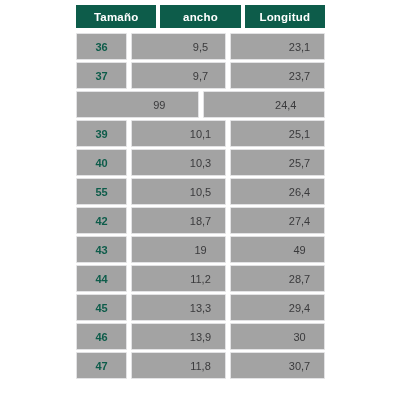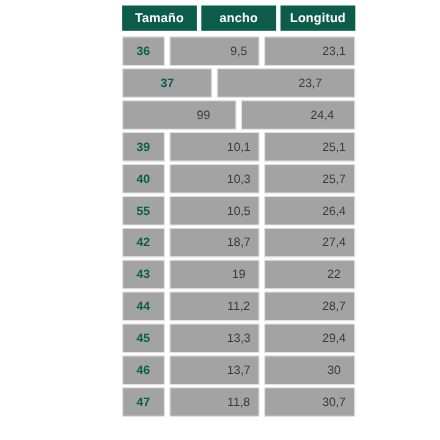--- a/index.html
+++ b/index.html
@@ -14,23 +14,23 @@
   #page {
     position: relative;
     width: 400px;
     height: 400px;
     background: #ffffff;
     overflow: hidden;
   }
 
   .size-table {
     position: absolute;
-    left: 111px;
+    left: 76px;
     top: 5px;
-    width: 212px;
+    width: 249px;
   }
 
   .table-row {
     display: flex;
     width: 100%;
     margin-bottom: 2px;
   }
 
   .cell {
     flex: 1 1 0;
@@ -98,20 +98,21 @@
     </div>
 
     <div class="table-row body-row">
       <div class="cell cell-size">36</div>
       <div class="cell cell-width">9,5</div>
       <div class="cell cell-length">23,1</div>
     </div>
 
     <div class="table-row body-row">
       <div class="cell cell-size">37</div>
+      <div class="cell cell-width">9,7</div>
       <div class="cell cell-length">23,7</div>
     </div>
 
     <div class="table-row body-row">
       <div class="cell cell-width">99</div>
       <div class="cell cell-length">24,4</div>
     </div>
 
     <div class="table-row body-row">
       <div class="cell cell-size">39</div>
@@ -133,38 +134,38 @@
 
     <div class="table-row body-row">
       <div class="cell cell-size">42</div>
       <div class="cell cell-width">18,7</div>
       <div class="cell cell-length">27,4</div>
     </div>
 
     <div class="table-row body-row">
       <div class="cell cell-size">43</div>
       <div class="cell cell-width">19</div>
-      <div class="cell cell-length">22</div>
+      <div class="cell cell-length">49</div>
     </div>
 
     <div class="table-row body-row">
       <div class="cell cell-size">44</div>
       <div class="cell cell-width">11,2</div>
       <div class="cell cell-length">28,7</div>
     </div>
 
     <div class="table-row body-row">
       <div class="cell cell-size">45</div>
       <div class="cell cell-width">13,3</div>
       <div class="cell cell-length">29,4</div>
     </div>
 
     <div class="table-row body-row">
       <div class="cell cell-size">46</div>
-      <div class="cell cell-width">13,7</div>
+      <div class="cell cell-width">13,9</div>
       <div class="cell cell-length">30</div>
     </div>
 
     <div class="table-row body-row">
       <div class="cell cell-size">47</div>
       <div class="cell cell-width">11,8</div>
       <div class="cell cell-length">30,7</div>
     </div>
 
   </div>

